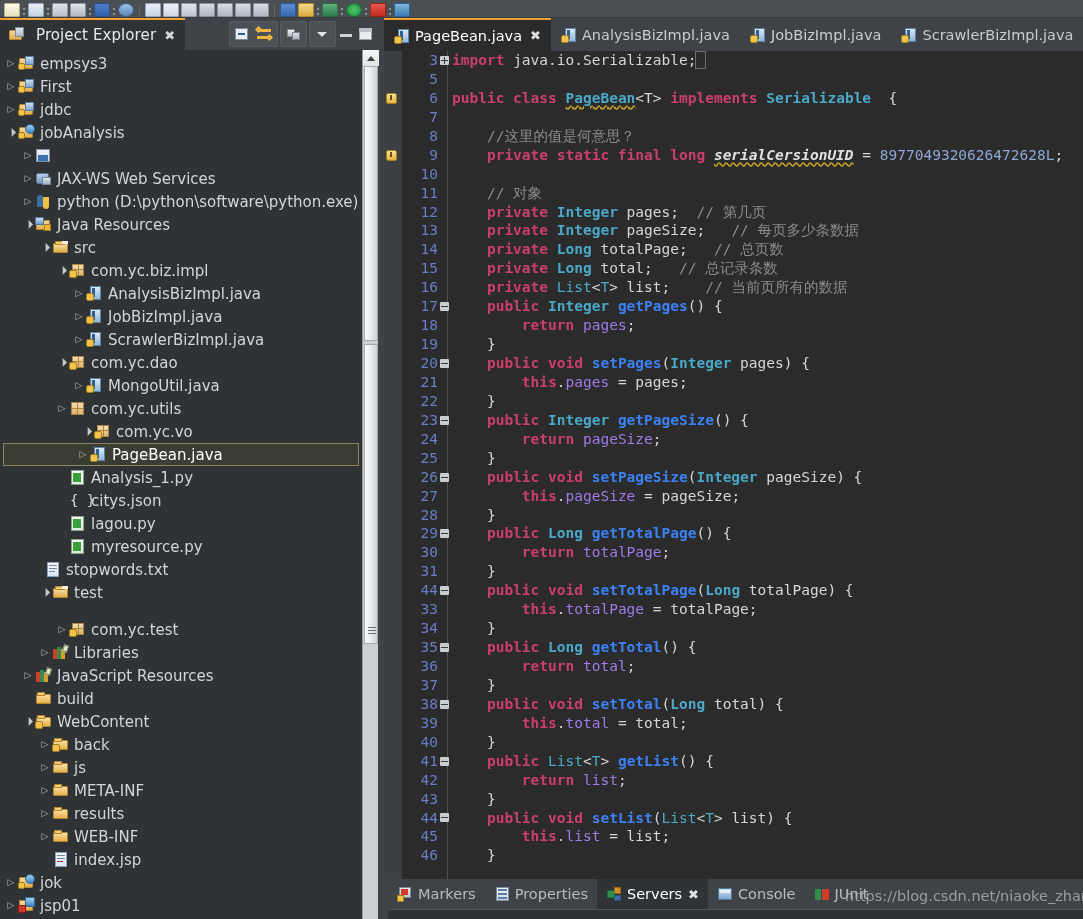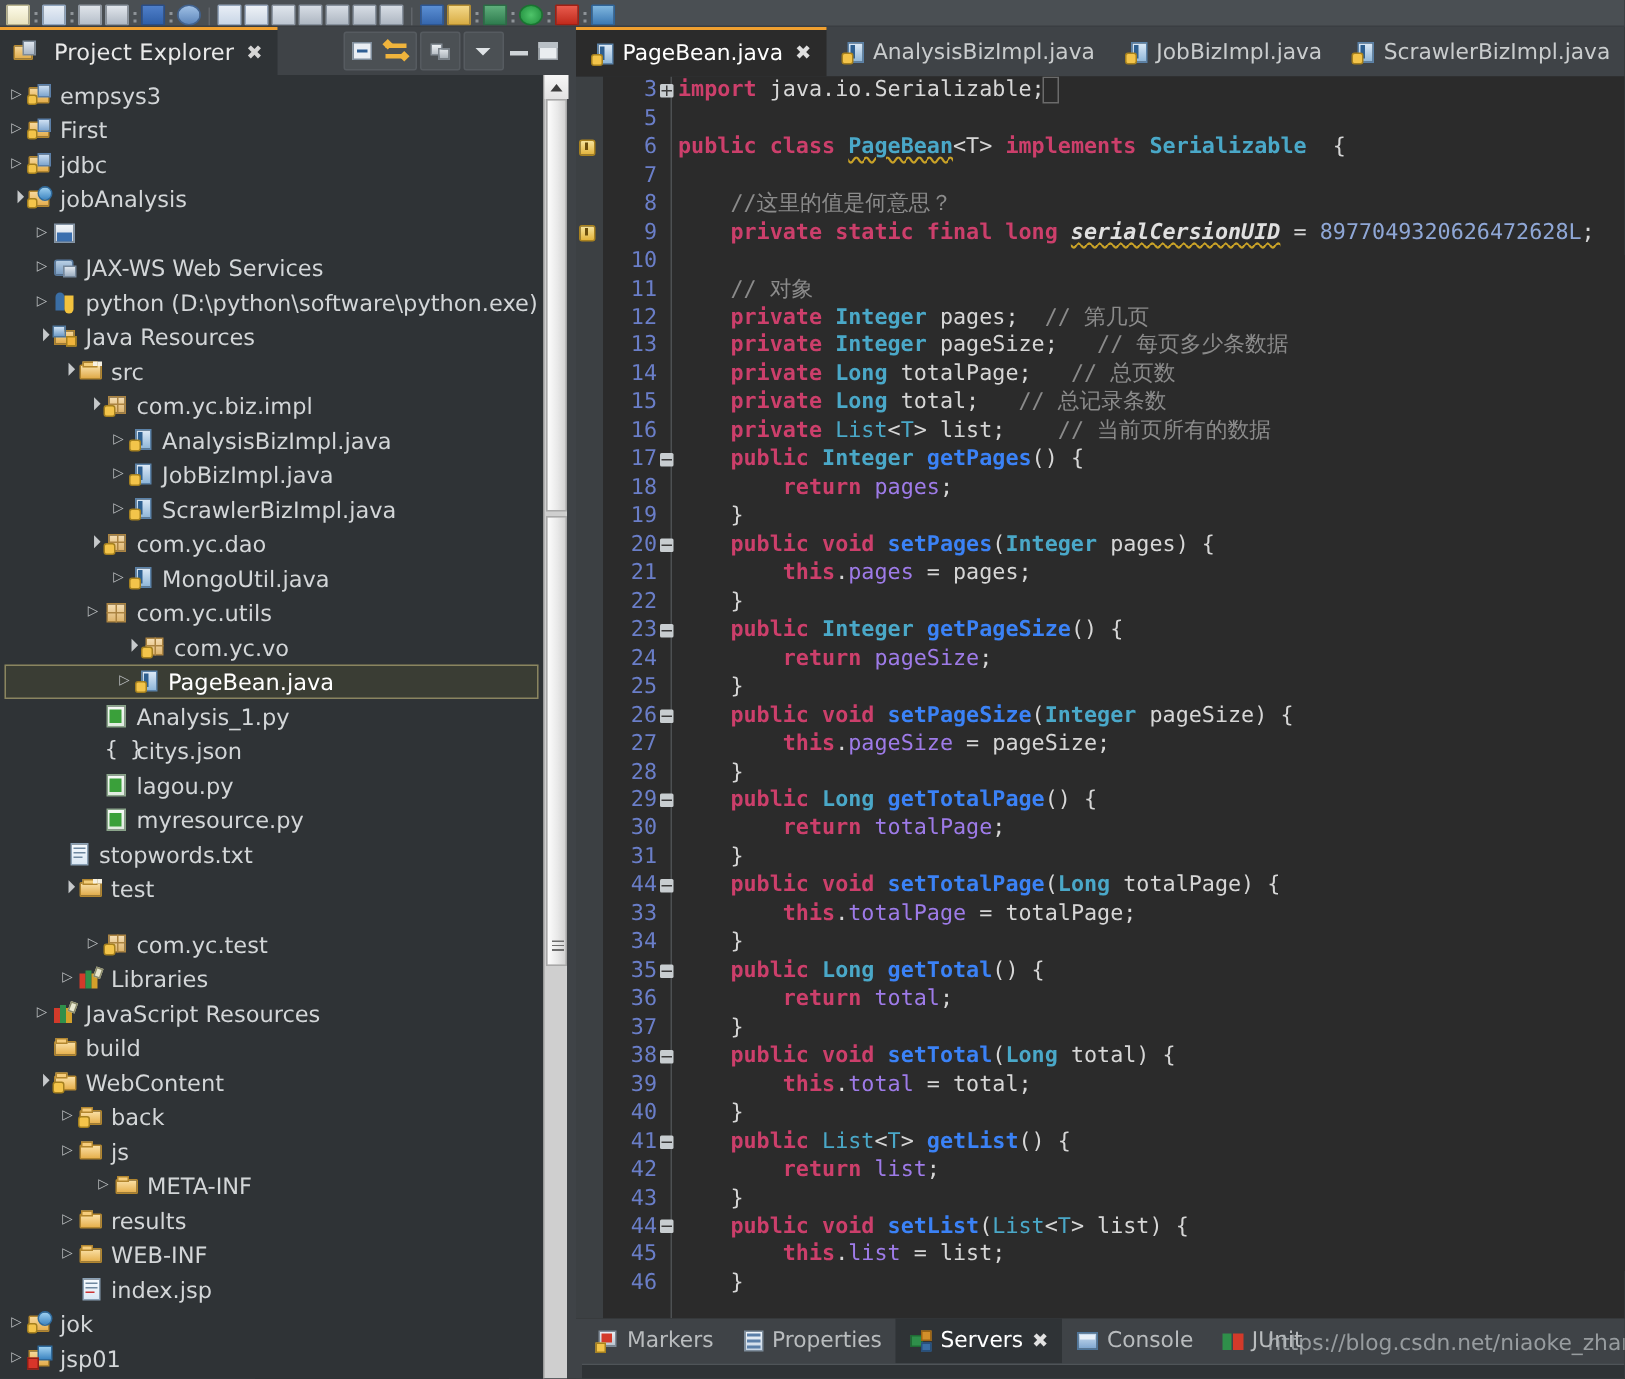--- a/index.html
+++ b/index.html
@@ -581,21 +581,21 @@
           <span class="lbl">back</span>
         </div>
         <div class="row" style="padding-left: 38px;">
           <span class="arrow closed"></span>
           <span class="ico">
             <span class="sq" style="left:1px;top:4px;width:15px;height:10px;background:linear-gradient(#fadfa4,#e6b14e);border:1px solid #b2862f;border-radius:1px;"></span>
             <span class="sq" style="left:2px;top:2px;width:8px;height:4px;background:#f6cd7c;border:1px solid #b2862f;"></span>
           </span>
           <span class="lbl">js</span>
         </div>
-        <div class="row" style="padding-left: 38px; margin-left: 24px;">
+        <div class="row" style="padding-left: 38px;">
           <span class="arrow closed"></span>
           <span class="ico">
             <span class="sq" style="left:1px;top:4px;width:15px;height:10px;background:linear-gradient(#fadfa4,#e6b14e);border:1px solid #b2862f;border-radius:1px;"></span>
             <span class="sq" style="left:2px;top:2px;width:8px;height:4px;background:#f6cd7c;border:1px solid #b2862f;"></span>
           </span>
           <span class="lbl">META-INF</span>
         </div>
         <div class="row" style="padding-left: 38px;">
           <span class="arrow closed"></span>
           <span class="ico">

